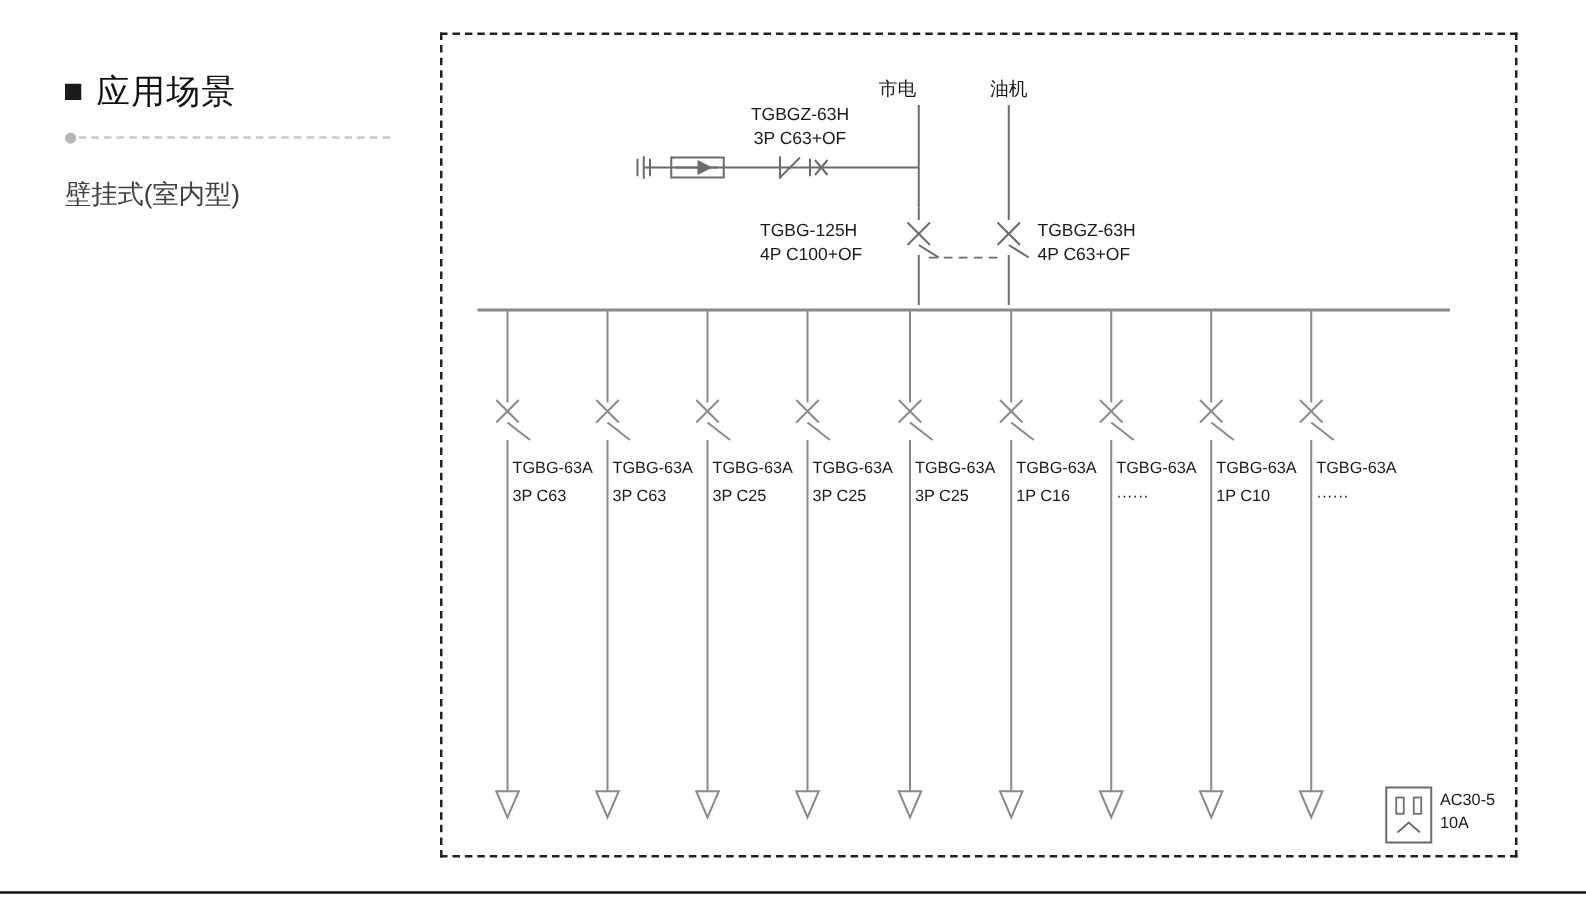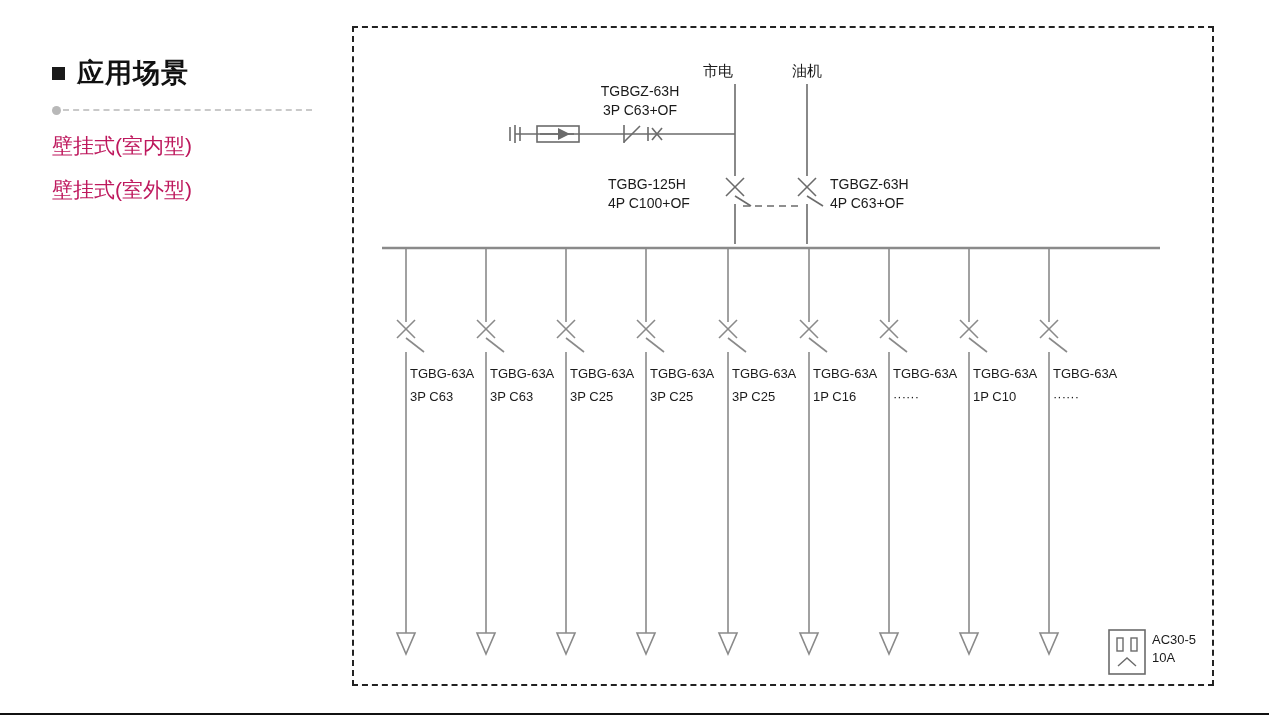--- a/index.html
+++ b/index.html
@@ -36,21 +36,21 @@
     gap: 12px;
   }
   .heading-bullet {
     width: 13px;
     height: 13px;
     background: #1a1a1a;
     display: inline-block;
   }
   .heading-text {
     font-size: 27px;
-    font-weight: bold;
+    font-weight: normal;
     letter-spacing: 1px;
     color: #111;
     line-height: 1;
   }
   .divider {
     margin-top: 18px;
     display: flex;
     align-items: center;
     height: 10px;
   }
@@ -62,22 +62,22 @@
     flex: 0 0 auto;
   }
   .divider-line {
     flex: 1 1 auto;
     height: 0;
     border-top: 2px dashed #c9c9c9;
     margin-left: 2px;
   }
   .feature {
     font-size: 21px;
-    color: #be185d;
-    margin-top: 18px;
+    color: #404040;
+    margin-top: 28px;
     line-height: 1.25;
   }
 
   
   #diagram-frame {
     position: absolute;
     left: 352px;
     top: 26px;
     width: 862px;
     height: 660px;
@@ -113,21 +113,20 @@
   <div id="left-panel">
     <div class="heading-row">
       <span class="heading-bullet"></span>
       <span class="heading-text">应用场景</span>
     </div>
     <div class="divider">
       <span class="divider-dot"></span>
       <span class="divider-line"></span>
     </div>
     <div class="feature">壁挂式(室内型)</div>
-    <div class="feature">壁挂式(室外型)</div>
   </div>
 
   <div id="diagram-frame"></div>
 
   <svg id="diagram-svg" width="862" height="660" viewBox="0 0 862 660">
 
     <g stroke="#6b6b6b" stroke-width="1.6" fill="none">
 
       <line x1="383" y1="58" x2="383" y2="140"></line>
 

